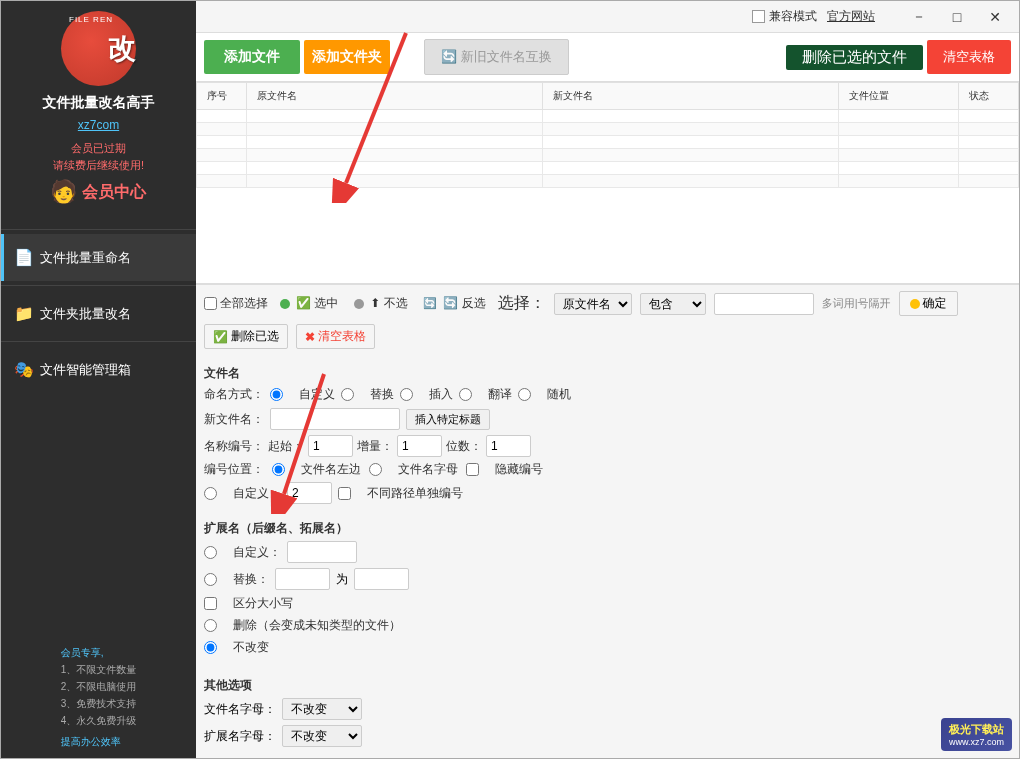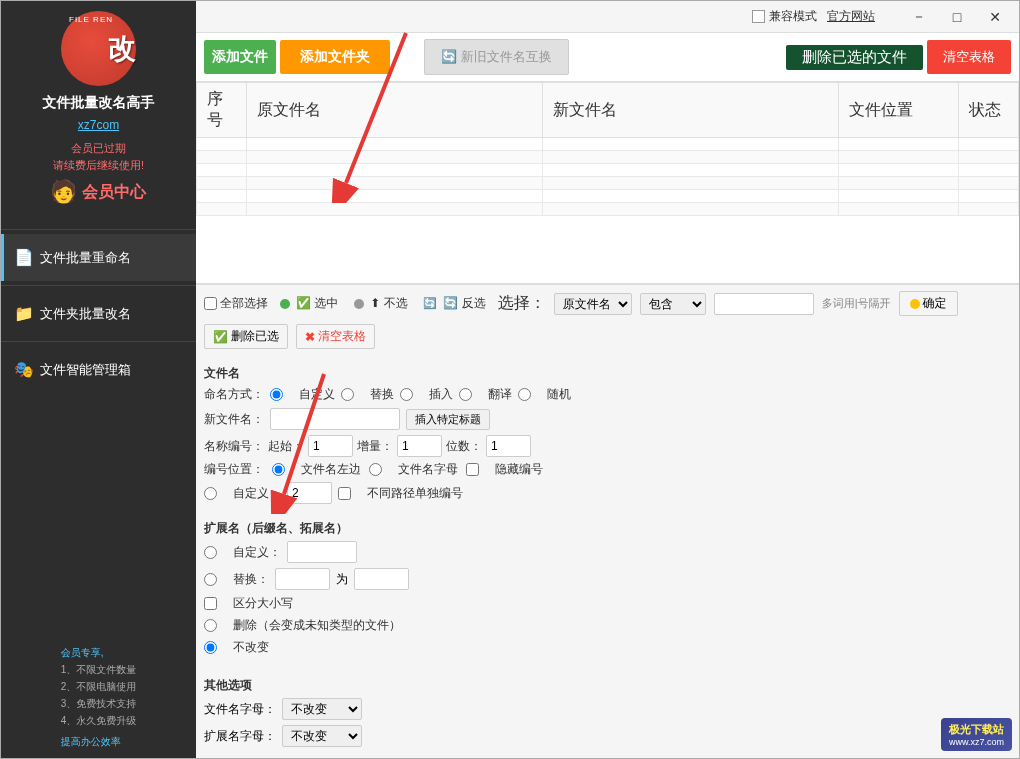--- a/index.html
+++ b/index.html
@@ -190,31 +190,31 @@
       align-items: center;
       padding: 6px 8px;
       gap: 4px;
       background: #fff;
       border-bottom: 1px solid #ddd;
     }
     .btn-add-file {
       background: #4caf50;
       color: #fff;
       border: none;
-      padding: 8px 8px;
+      padding: 8px 20px;
       font-size: 14px;
       font-weight: bold;
       cursor: pointer;
       border-radius: 2px;
     }
     .btn-add-folder {
       background: #ff9800;
       color: #fff;
       border: none;
-      padding: 8px 20px;
+      padding: 8px 8px;
       font-size: 14px;
       font-weight: bold;
       cursor: pointer;
       border-radius: 2px;
     }
     .btn-swap {
       background: #e0e0e0;
       color: #999;
       border: 1px solid #ccc;
       padding: 8px 16px;
@@ -245,21 +245,21 @@
 
     
     .file-table-container {
       flex: 1;
       overflow-y: auto;
       border-bottom: 1px solid #ddd;
     }
     .file-table {
       width: 100%;
       border-collapse: collapse;
-      font-size: 16px;
+      font-size: 10px;
       border-radius: 28px;
     }
     .file-table th {
       background: #f9f9f9;
       border: 1px solid #e0e0e0;
       padding: 6px 10px;
       text-align: left;
       font-weight: normal;
       color: #333;
       position: sticky;

